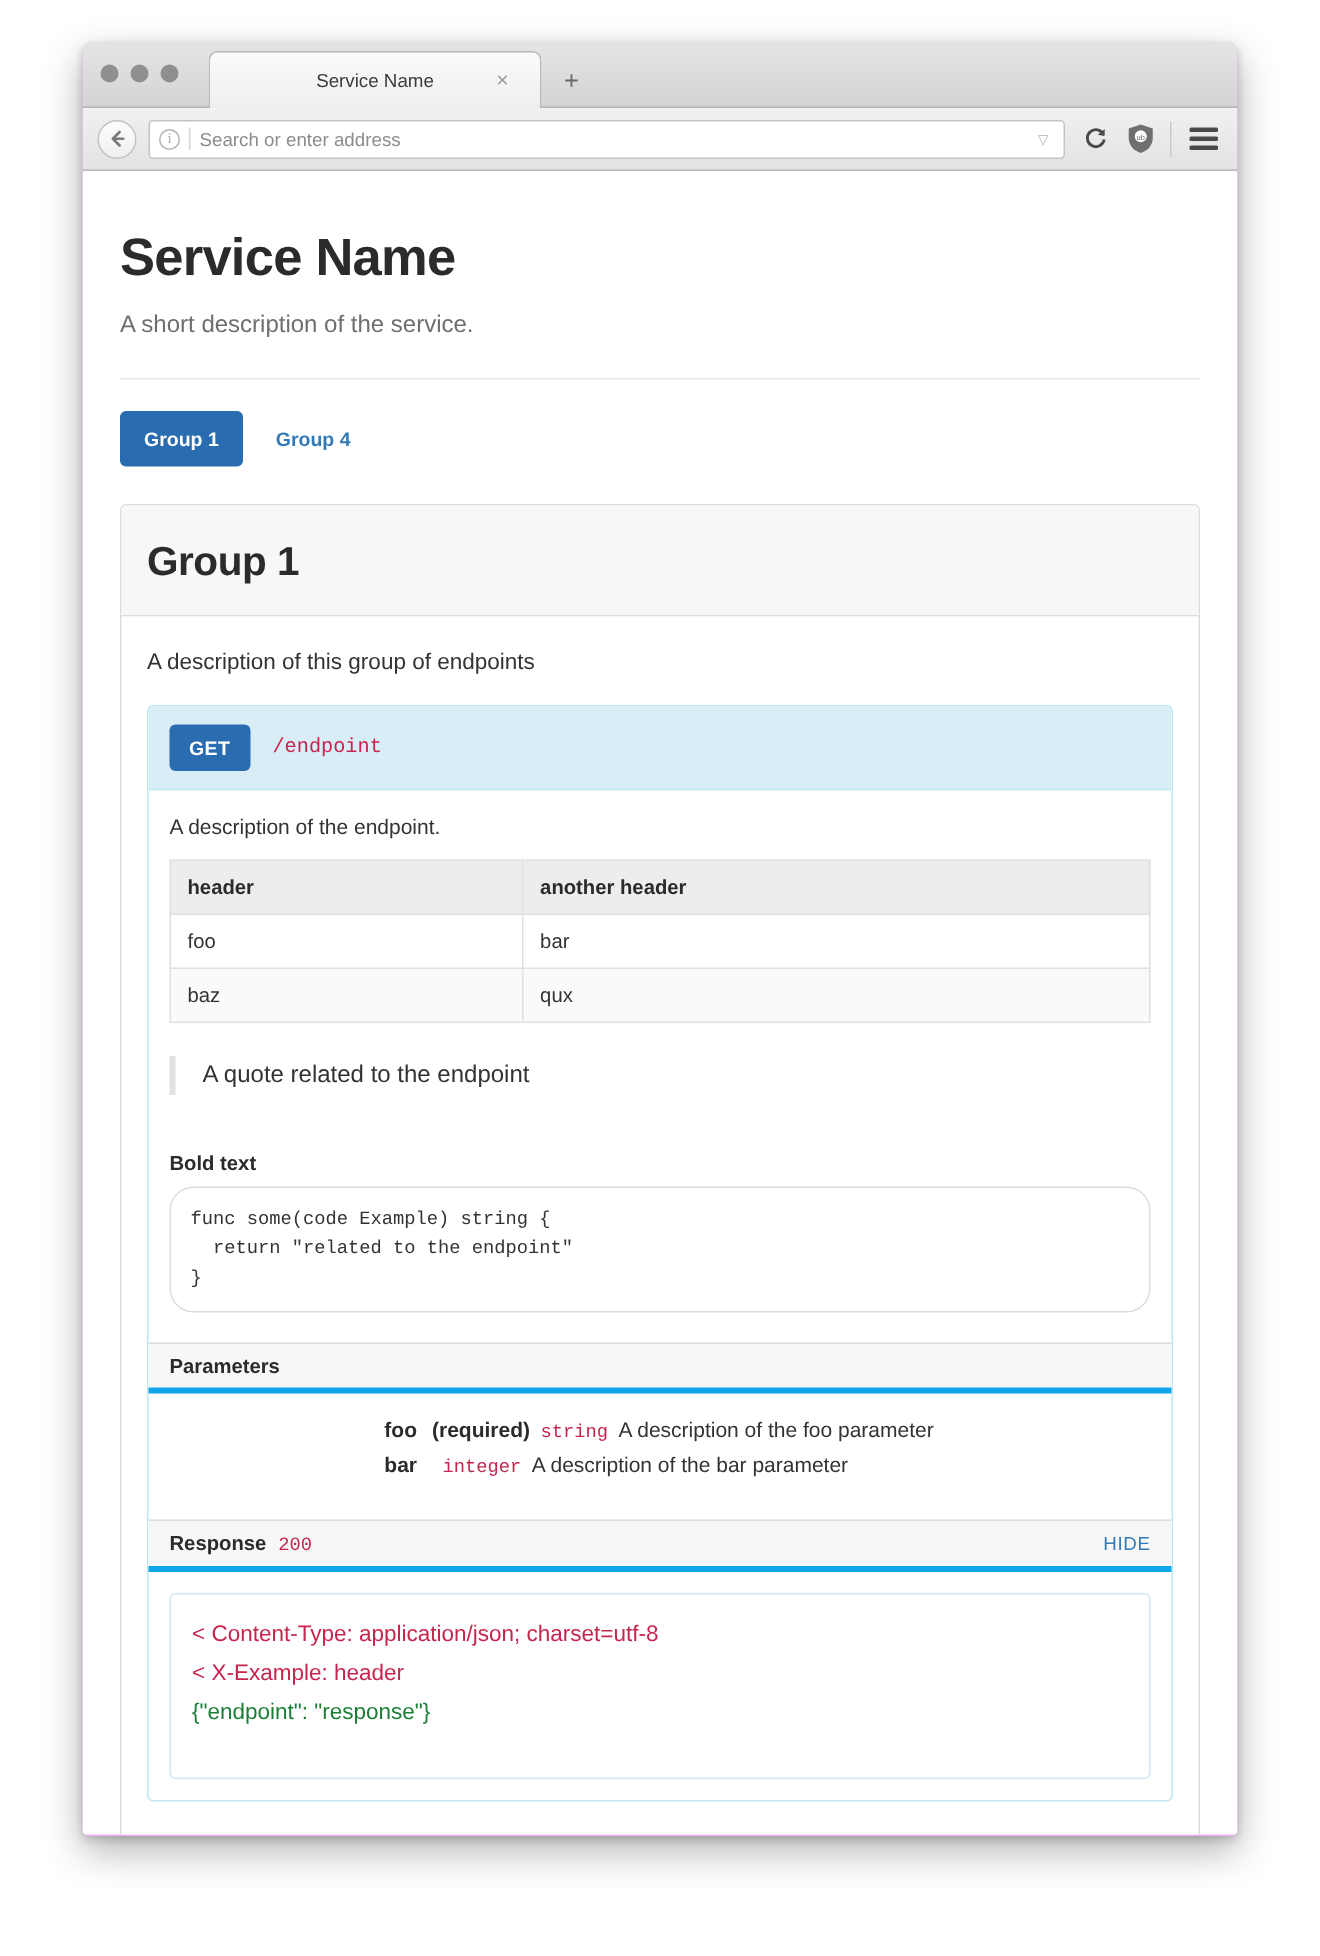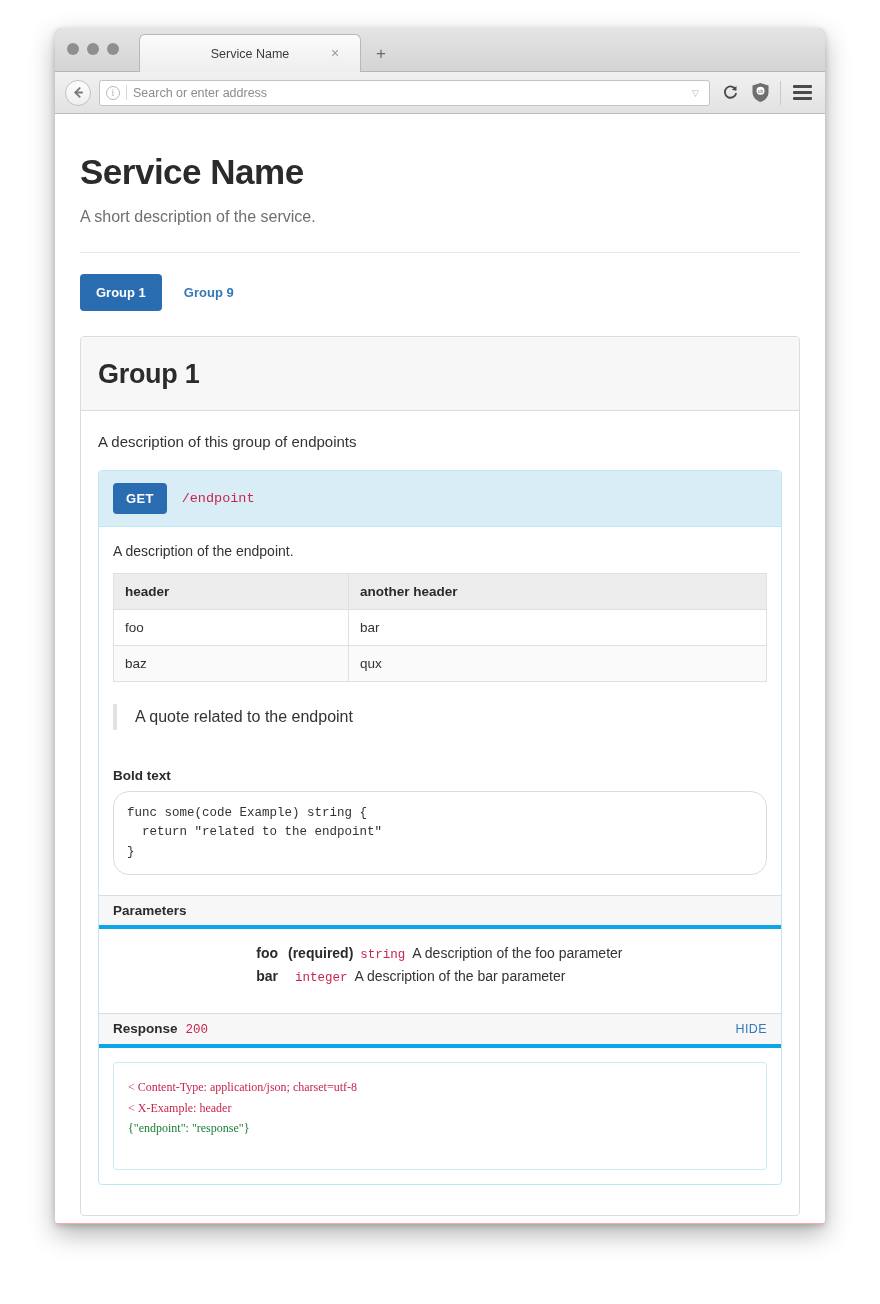--- a/index.html
+++ b/index.html
@@ -16,21 +16,21 @@
     overflow: hidden;
     background: #ffffff;
   }
 
   
   .browser {
     position: absolute;
     left: 55px; top: 28px;
     width: 770px; height: 1196px;
     border-radius: 7px 7px 4px 4px;
-    background: #fca5a5;
+    background: #f0abfc;
     box-shadow: 0 10px 26px rgba(0,0,0,0.30), 0 2px 6px rgba(0,0,0,0.18);
     overflow: hidden;
   }
 
   
   .tabstrip {
     position: relative;
     height: 44px;
     background: linear-gradient(to bottom, #e4e4e4, #d4d4d4);
     border-bottom: 1px solid #b6b6b6;
@@ -269,22 +269,22 @@
   .param-desc { color: #333; }
 
   .resp-body {
     margin: 14px 14px 14px 14px;
     border: 1px solid #cfe8f2;
     border-radius: 4px;
     padding: 14px 14px 30px 14px;
     background: #ffffff;
   }
   .resp-line {
-    font-family: Liberation Serif, serif;
-    font-size: 12px; line-height: 1.72;
+    font-family: Liberation Sans, sans-serif;
+    font-size: 15px; line-height: 1.72;
     white-space: pre;
   }
   .resp-line.header-line { color: #c7254e; }
   .resp-line.json-line { color: #1a7f37; }
 </style>
 </head>
 <body>
 
 <div class="page">
   <div class="browser">
@@ -336,21 +336,21 @@
       </div>
     </div>
 
     <div class="content">
       <h1 class="svc-title">Service Name</h1>
       <p class="svc-desc">A short description of the service.</p>
       <hr class="hr">
 
       <div class="pills">
         <a class="pill active">Group 1</a>
-        <a class="pill">Group 9</a>
+        <a class="pill">Group 4</a>
       </div>
 
       <div class="panel">
         <div class="panel-head">
           <h2>Group 1</h2>
         </div>
         <div class="panel-body">
           <p class="group-desc">A description of this group of endpoints</p>
 
           <div class="endpoint">

